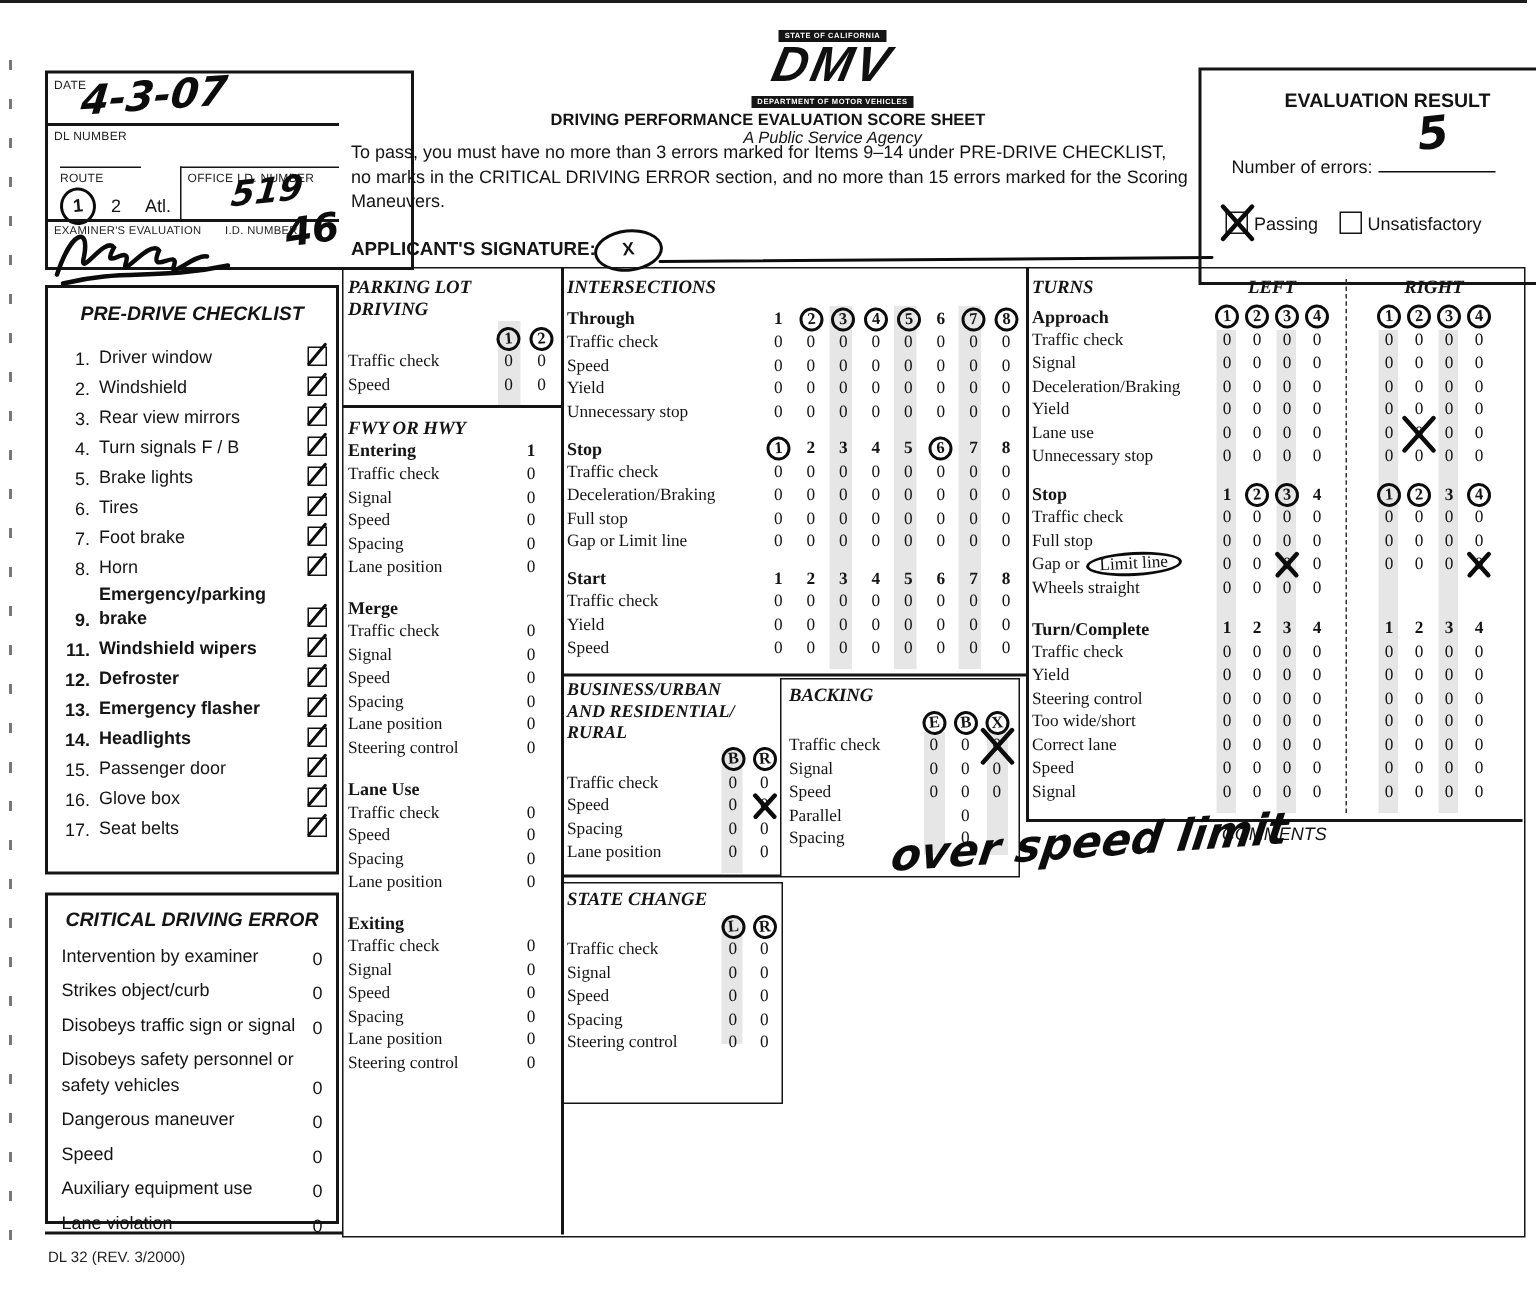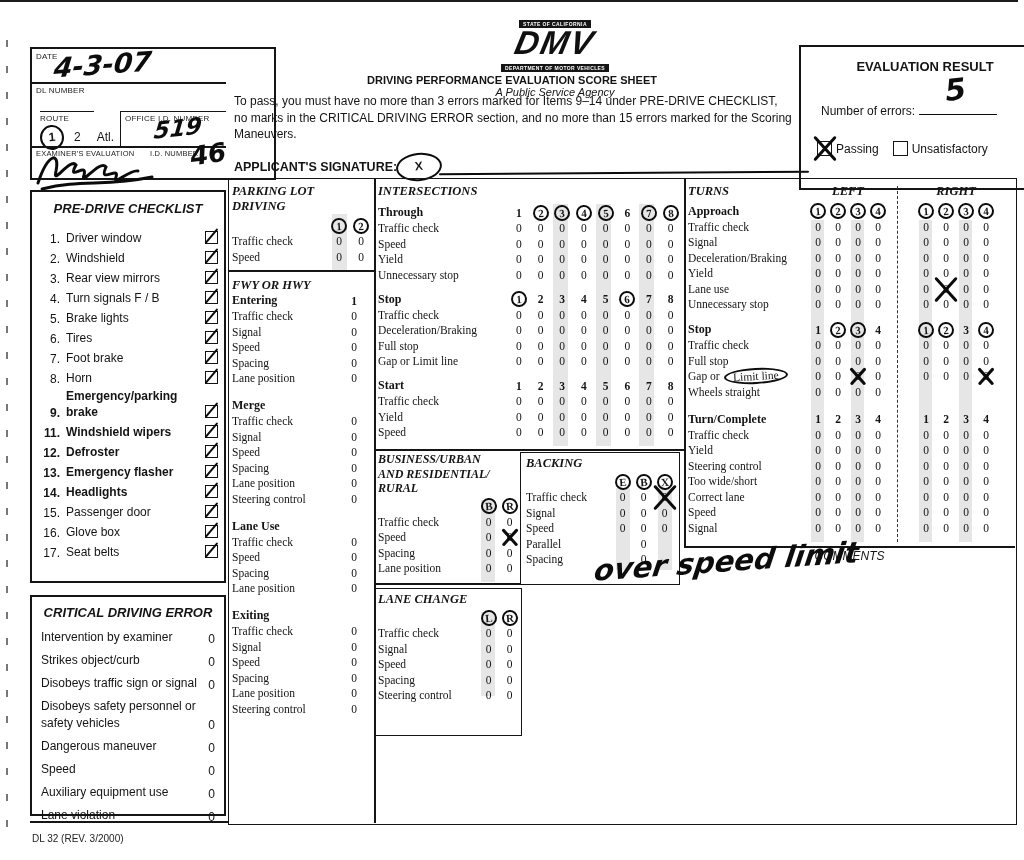--- a/index.html
+++ b/index.html
@@ -646,21 +646,21 @@
       </div>
       <div class="grid-row">
         <span class="row-label">Spacing</span>
         <span class="cell"></span>
         <span class="cell">0</span>
         <span class="cell"></span>
       </div>
     </div>
   <div class="sec" id="lanechange">
     <div class="stripe" style="left:103px;top:20px;width:14px;height:84px"></div>
-  <div class="sec-title">LANE CHANGE</div>
+  <div class="sec-title">STATE CHANGE</div>
       <div class="grid-row hdr" style="margin-top: 3px;">
         <span class="row-label"></span>
         <span class="cell"><span class="circ">L</span></span>
         <span class="cell"><span class="circ">R</span></span>
       </div>
       <div class="grid-row">
         <span class="row-label">Traffic check</span>
         <span class="cell">0</span>
         <span class="cell">0</span>
       </div>

